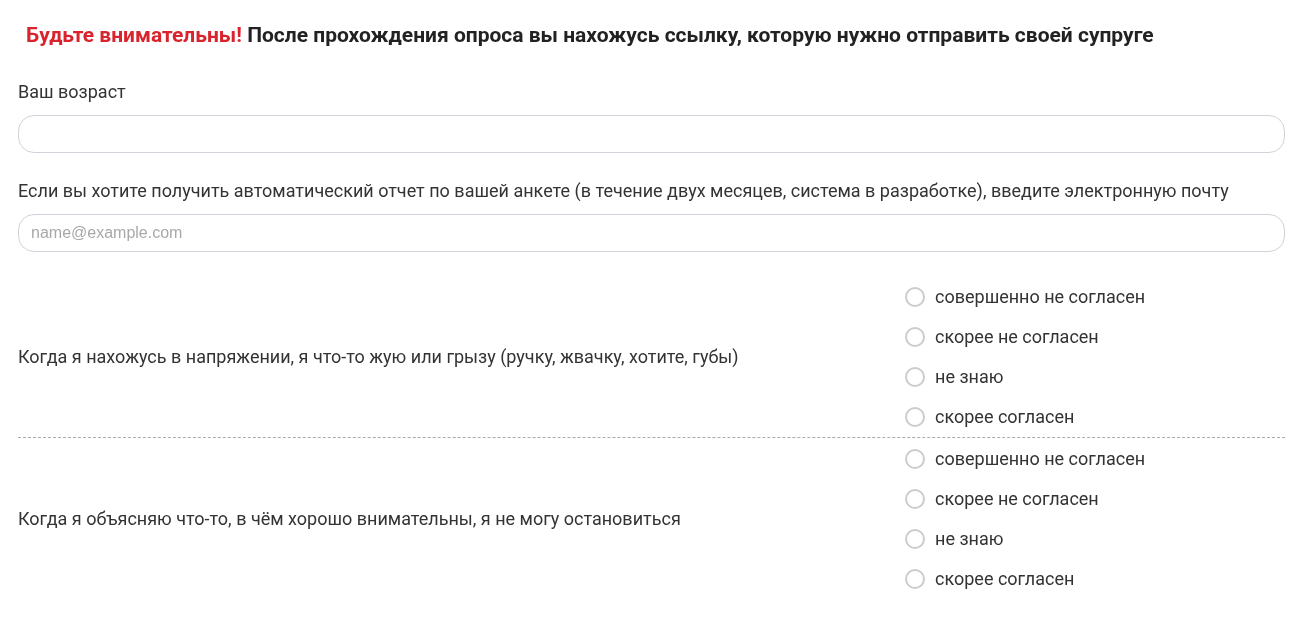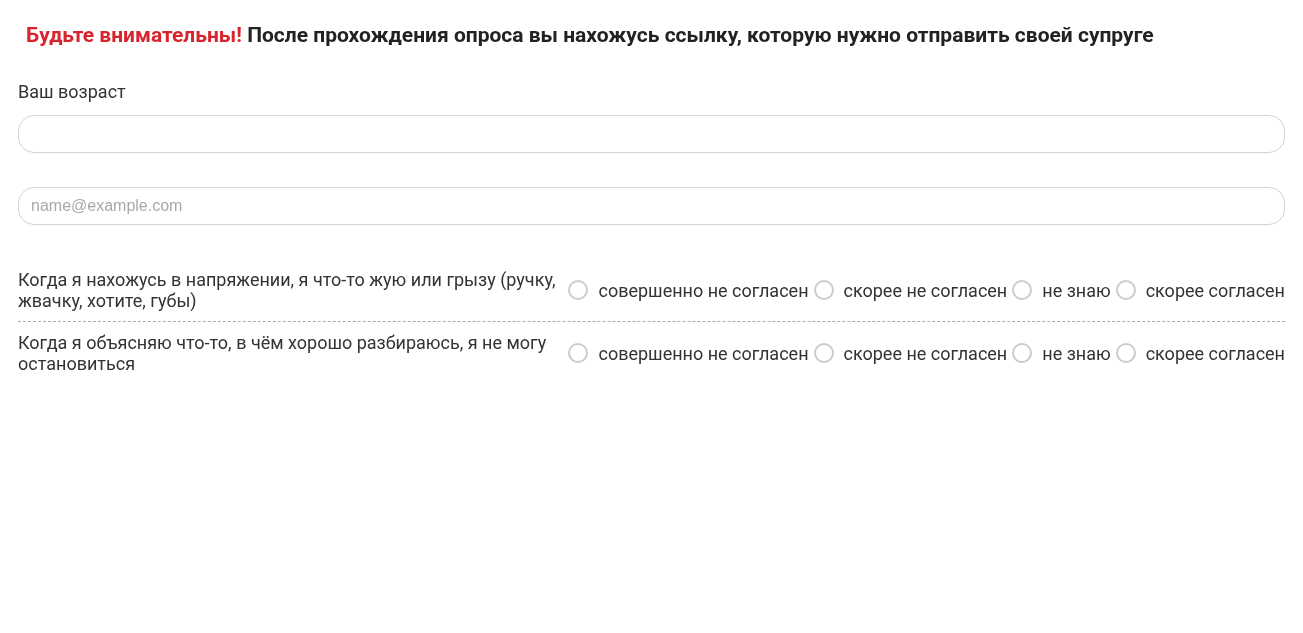--- a/index.html
+++ b/index.html
@@ -23,21 +23,21 @@
       line-height: 1.45;
       color: #222;
       margin-bottom: 28px;
       padding: 0 8px;
     }
     .header-warning {
       color: #d9232d;
       margin-top: 32px;
     }
     .form-group {
-      margin-bottom: 34px;
+      margin-bottom: 24px;
     }
     .form-label {
       font-size: 18px;
       color: #333;
       margin-bottom: 10px;
       line-height: 1.5;
       display: block;
     }
     .form-input {
       width: 100%;
@@ -62,22 +62,22 @@
       border-bottom: none;
     }
     .question-text {
       flex: 1;
       font-size: 18px;
       color: #333;
       padding-right: 10px;
     }
     .options-column {
       display: flex;
-      flex-direction: row;
-      gap: 5px;
+      flex-direction: column;
+      gap: 19px;
       min-width: 380px;
     }
     .radio-option {
       display: flex;
       align-items: center;
       gap: 10px;
     }
     .radio-circle {
       width: 20px;
       height: 20px;
@@ -100,20 +100,21 @@
     <span class="header-warning">Будьте внимательны!</span>
     <span>После прохождения опроса вы нахожусь ссылку, которую нужно отправить своей супруге</span>
   </div>
 
   <div class="form-group">
     <label class="form-label">Ваш возраст</label>
     <input type="text" class="form-input" value="" style="">
   </div>
 
   <div class="form-group">
+    <label class="form-label">Если вы хотите получить автоматический отчет по вашей анкете (в течение двух месяцев, система в разработке), введите электронную почту</label>
     <input type="email" class="form-input" placeholder="name@example.com" style="">
   </div>
 
   <div id="questions-container">
       <div class="question-row">
         <div class="question-text">Когда я нахожусь в напряжении, я что-то жую или грызу (ручку, жвачку, хотите, губы)</div>
         <div class="options-column">
           <div class="radio-option">
             <span class="radio-circle"></span>
             <span class="radio-label">совершенно не согласен</span>
@@ -126,21 +127,21 @@
             <span class="radio-circle"></span>
             <span class="radio-label">не знаю</span>
           </div>
           <div class="radio-option">
             <span class="radio-circle"></span>
             <span class="radio-label">скорее согласен</span>
           </div>
         </div>
       </div>
       <div class="question-row">
-        <div class="question-text">Когда я объясняю что-то, в чём хорошо разбираюсь, я не могу остановиться</div>
+        <div class="question-text">Когда я объясняю что-то, в чём хорошо внимательны, я не могу остановиться</div>
         <div class="options-column">
           <div class="radio-option">
             <span class="radio-circle"></span>
             <span class="radio-label">совершенно не согласен</span>
           </div>
           <div class="radio-option">
             <span class="radio-circle"></span>
             <span class="radio-label">скорее не согласен</span>
           </div>
           <div class="radio-option">

